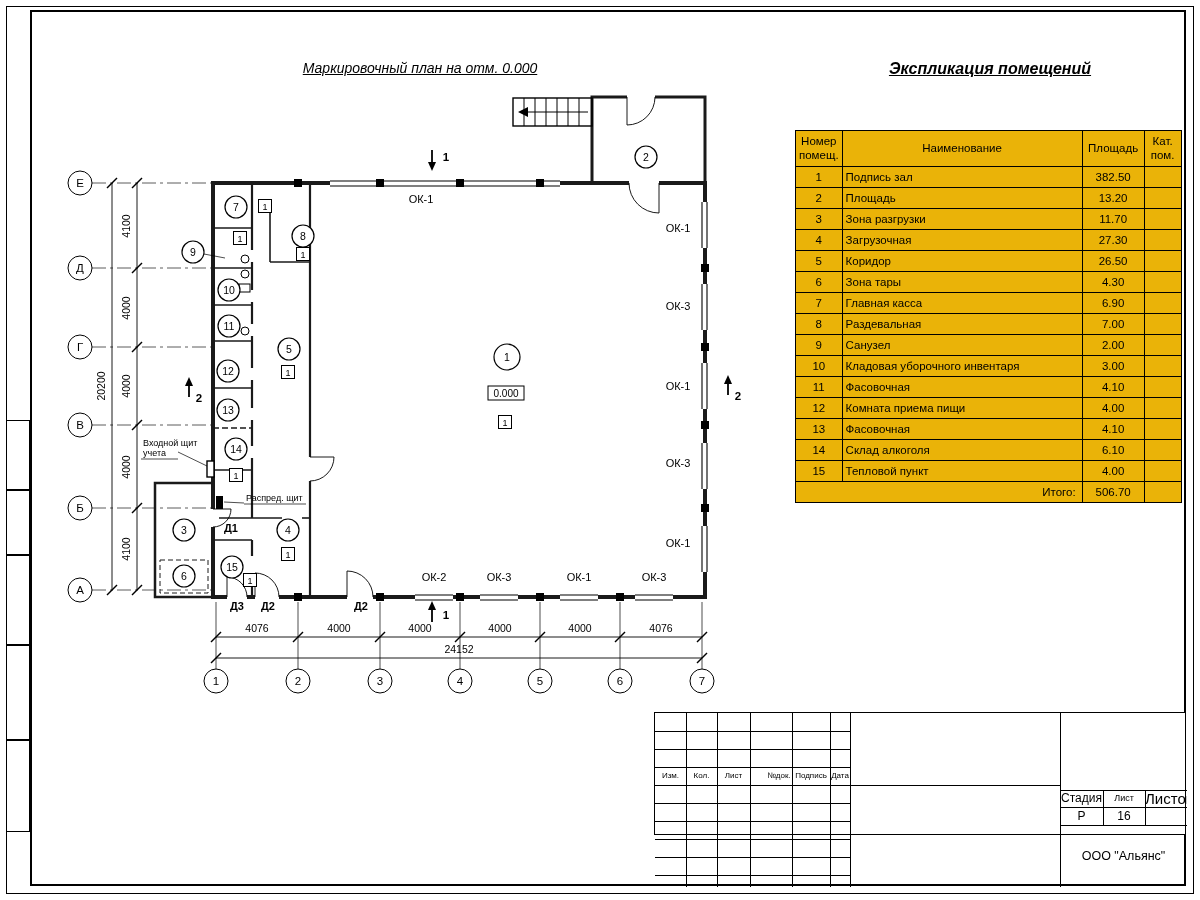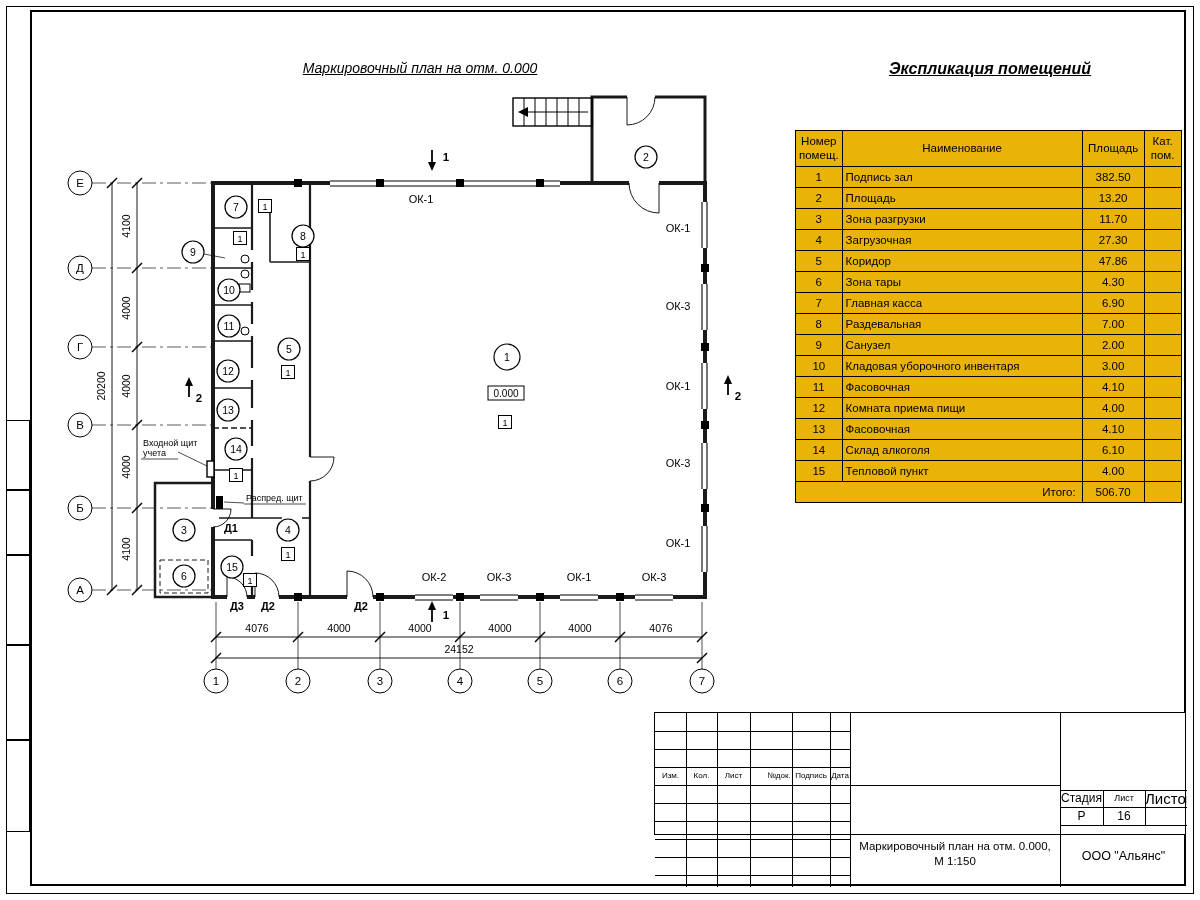--- a/index.html
+++ b/index.html
@@ -478,21 +478,21 @@
       <tr>
         <td class="c">4</td>
         <td>Загрузочная</td>
         <td class="c">27.30</td>
         <td></td>
       </tr>
 
       <tr>
         <td class="c">5</td>
         <td>Коридор</td>
-        <td class="c">47.86</td>
+        <td class="c">26.50</td>
         <td></td>
       </tr>
 
       <tr>
         <td class="c">6</td>
         <td>Зона тары</td>
         <td class="c">4.30</td>
         <td></td>
       </tr>
 
@@ -592,24 +592,20 @@
   <div class="tb-line" style="left:448px;top:77px;width:1px;height:35px"></div>
   <div class="tb-line" style="left:490px;top:77px;width:1px;height:35px"></div>
 
   <div class="tb-lab" style="left:0;width:31px;top:54px">Изм.</div>
   <div class="tb-lab" style="left:31px;width:31px;top:54px">Кол.</div>
   <div class="tb-lab" style="left:62px;width:33px;top:54px">Лист</div>
   <div class="tb-lab" style="left:103px;width:42px;top:54px">№док.</div>
   <div class="tb-lab" style="left:137px;width:38px;top:54px">Подпись</div>
   <div class="tb-lab" style="left:175px;width:20px;top:54px">Дата</div>
 
-  <div class="tb-doc">
-    <div>Маркировочный план на отм. 0.000,</div>
-    <div>М 1:150</div>
-  </div>
 
   <div class="tb-lab" style="left:405px;width:43px;top:77px;height:17px;line-height:17px;font-size:12px">Стадия</div>
   <div class="tb-lab" style="left:448px;width:42px;top:77px;height:17px;line-height:17px;font-size:9px">Лист</div>
   <div class="tb-lab" style="left:490px;width:42px;top:77px;height:17px;line-height:17px;font-size:15px">Листов</div>
   <div class="tb-val" style="left:405px;width:43px;top:94px">Р</div>
   <div class="tb-val" style="left:448px;width:42px;top:94px">16</div>
   <div class="tb-company">ООО "Альянс"</div>
 </div>
 
 </body></html>

